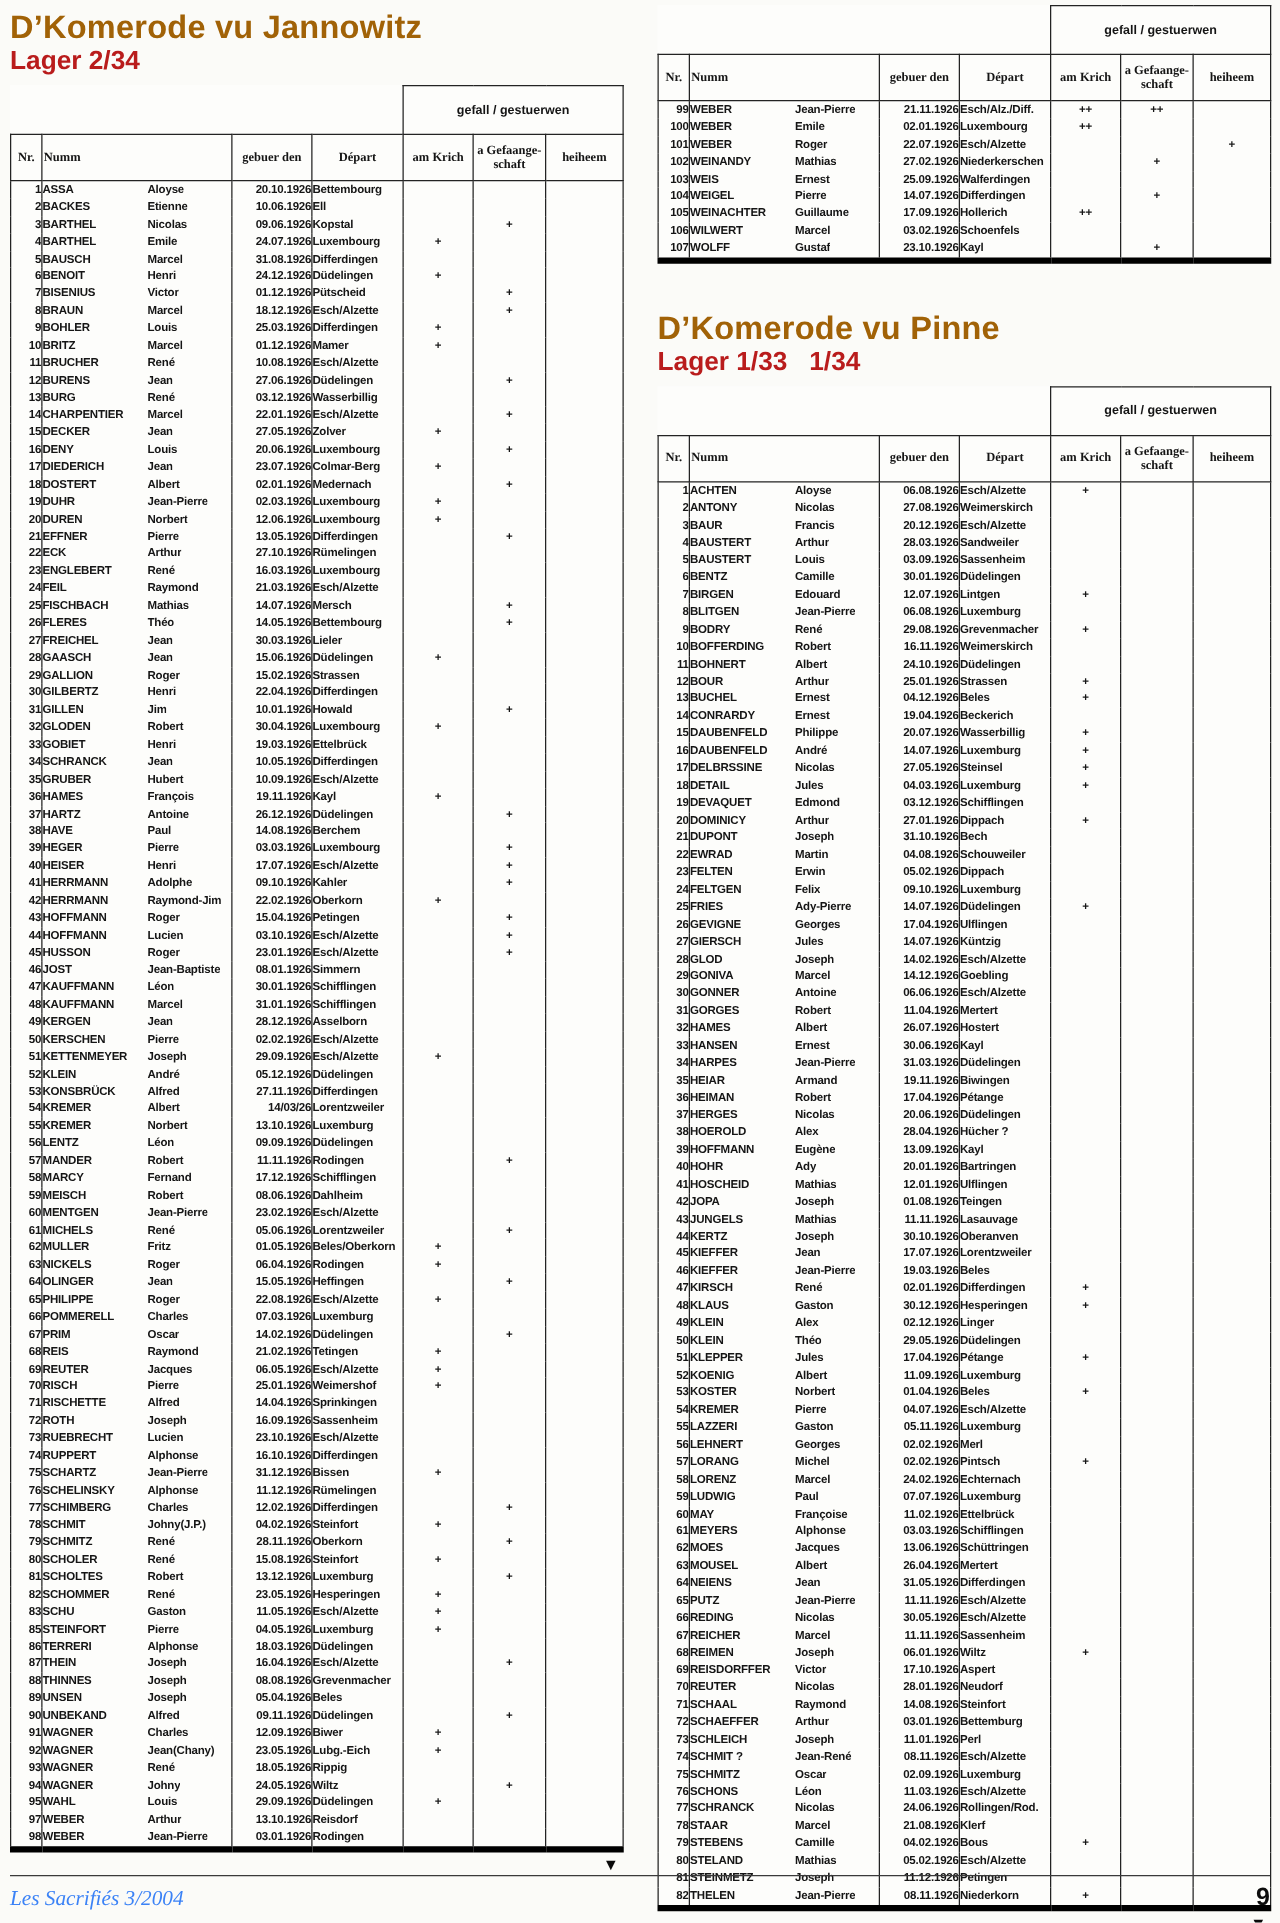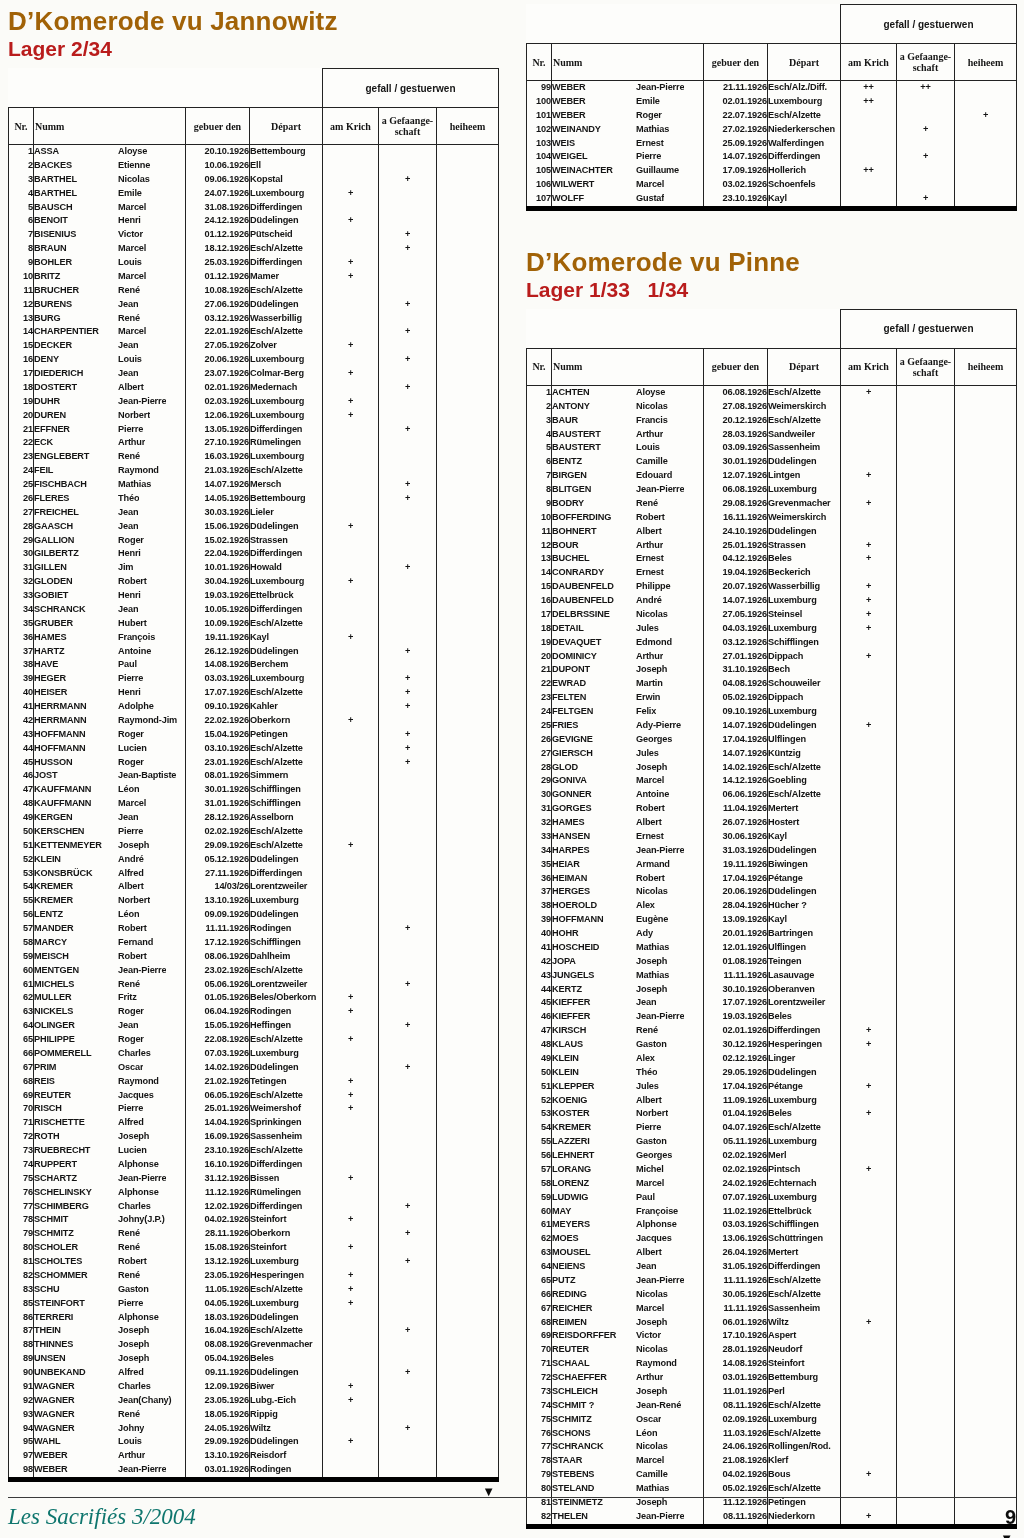--- a/index.html
+++ b/index.html
@@ -54,21 +54,21 @@
     font-size:13px; line-height:13px; color:#0a0a0a;
   }
 
   .page-footer {
     position:absolute; left:8px; right:8px; bottom:8px;
     border-top:1.5px solid #3a3a3a; padding-top:6px;
     display:flex; justify-content:space-between; align-items:baseline;
   }
   .journal {
     font-family:"Liberation Serif", serif; font-style:italic;
-    font-size:23px; color:#0f766e;
+    font-size:17px; color:#3b82f6;
   }
   .pageno { font-size:20px; font-weight:bold; color:#0d0d0d; }
 </style>
 </head>
 <body>
 
 <div class="col-left">
   <h1 class="sec-title">D’Komerode vu Jannowitz</h1>
   <h2 class="sec-subtitle">Lager 2/34</h2>
 

